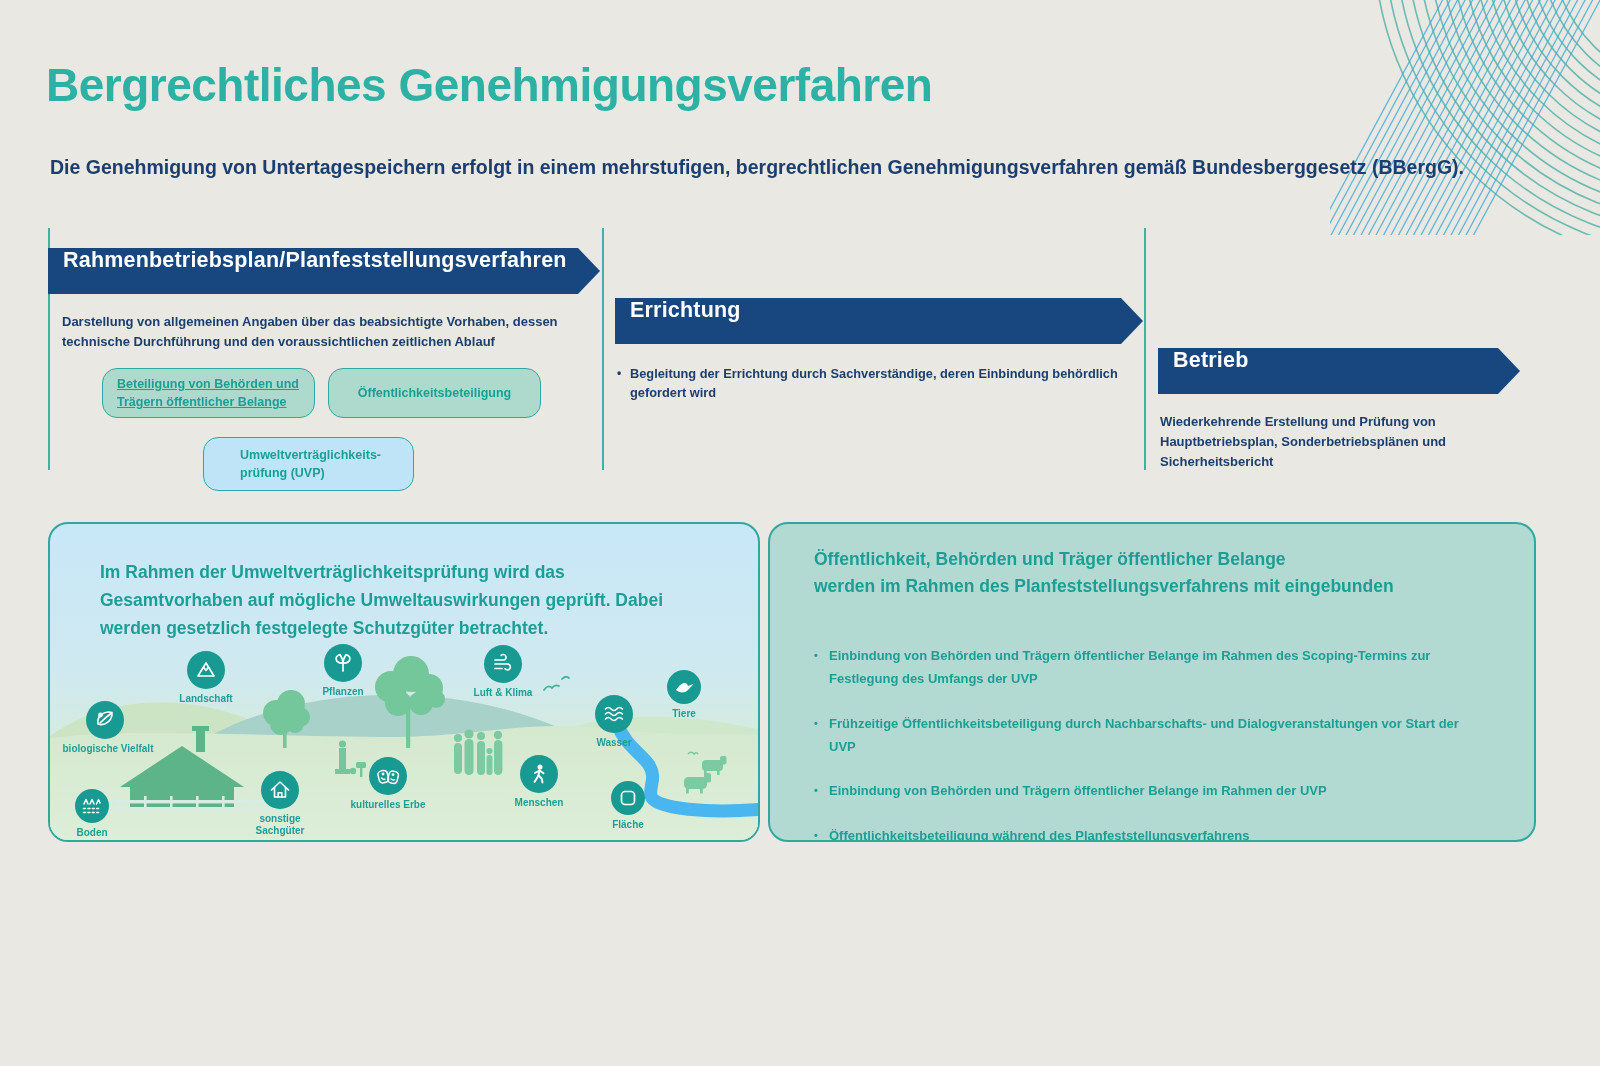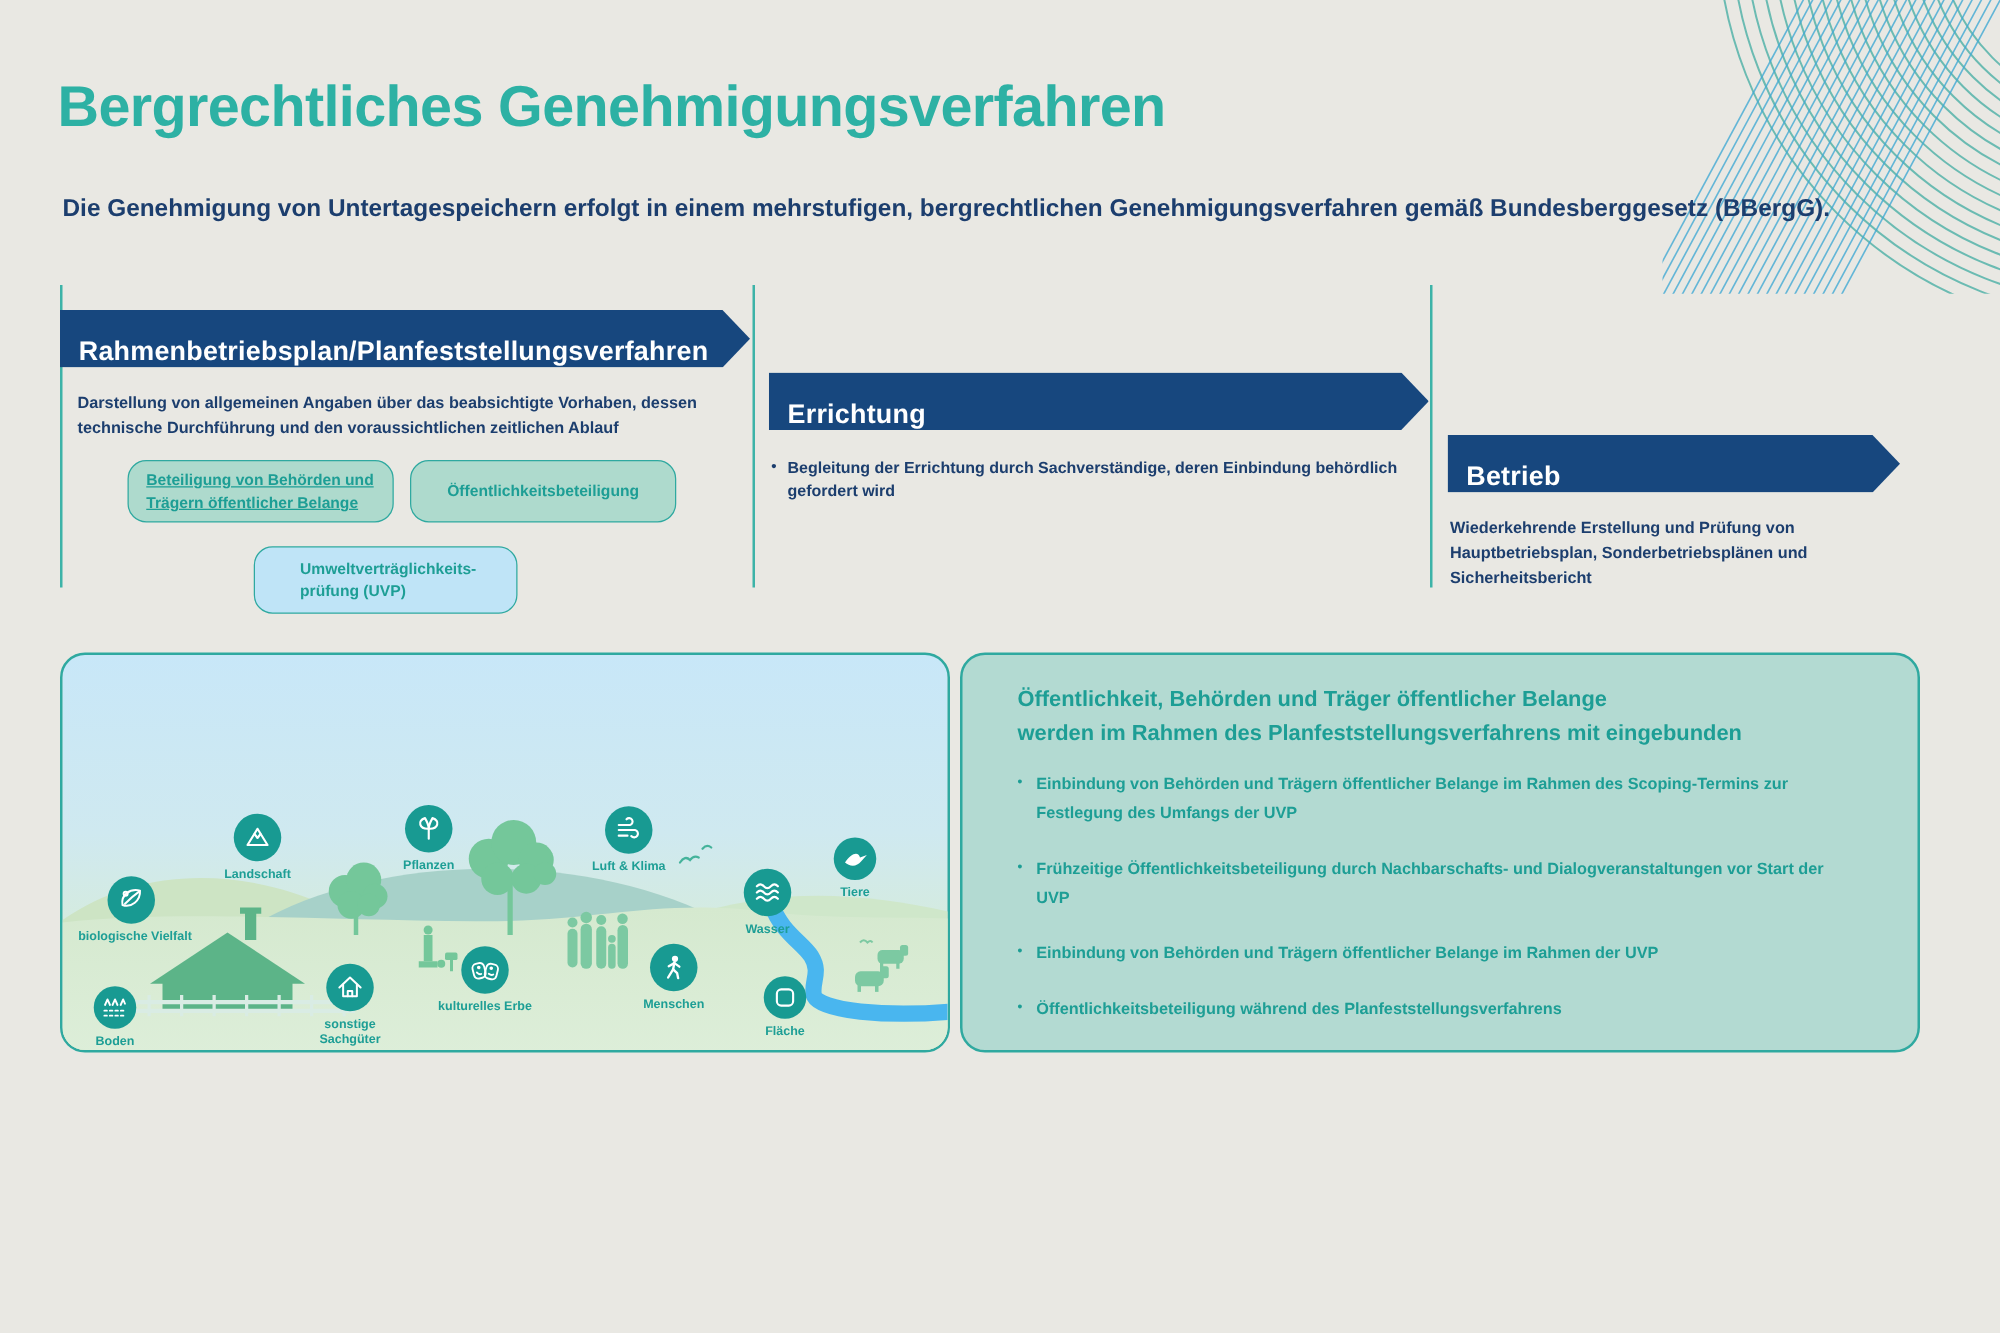--- a/index.html
+++ b/index.html
@@ -34,21 +34,21 @@
   .page-subtitle{
     left:50px;top:156px;width:1420px;
     font-size:19.5px;font-weight:700;color:var(--body-navy);
   }
   
   #deco-svg{position:absolute;top:0;right:0;width:270px;height:235px;}
   
   .vline{width:2px;top:228px;height:242px;background:var(--flow-line);}
   .banner{
     background:var(--banner-navy);
-    height:46px;display:flex;align-items:flex-end;
+    height:46px;display:flex;align-items:flex-start;
     padding-left:15px;
     clip-path:polygon(0 0, calc(100% - 22px) 0, 100% 50%, calc(100% - 22px) 100%, 0 100%);
   }
   .banner span{
     color:#fff;font-size:21.5px;font-weight:700;letter-spacing:0.2px;
     white-space:nowrap;
   }
   .stage-desc{
     font-size:13px;font-weight:700;color:var(--body-navy);line-height:1.55;
   }
@@ -87,21 +87,21 @@
   }
   #illu-svg{position:absolute;left:0;top:0;width:712px;height:320px;}
   .participation-card{
     left:768px;top:522px;width:768px;height:320px;
     background:var(--card-green);
     padding:22px 44px;
   }
   .p-heading{
     font-size:17.5px;font-weight:800;color:var(--teal-text);line-height:1.55;
   }
-  .p-bullets{margin-top:16px;display:flex;flex-direction:column;gap:22px;}
+  .p-bullets{margin-top:45px;display:flex;flex-direction:column;gap:22px;}
   .p-bullet{
     position:relative;padding-left:15px;max-width:648px;
     font-size:13px;font-weight:700;color:var(--teal-text);line-height:1.75;
   }
   .p-bullet::before{content:"•";position:absolute;left:0;top:1px;font-size:11px;}
   
   .icon-label{
     font-family:"Liberation Sans", sans-serif;
     font-size:10px;font-weight:700;
     fill:var(--teal-text);
@@ -377,20 +377,21 @@
         <text class="icon-label" x="489" y="282" text-anchor="middle">Menschen</text>
       </g>
 
       <g>
         <circle cx="578" cy="274" r="17" style="fill:var(--icon-circle)"></circle>
         <rect transform="translate(578,274)" x="-6.5" y="-6.5" width="13" height="13" rx="3.5" stroke="#fff" stroke-width="1.7" fill="none"></rect>
         <text class="icon-label" x="578" y="304" text-anchor="middle">Fläche</text>
       </g>
     </g>
   </svg>
+  <div class="abs uvp-heading">Im Rahmen der Umweltverträglichkeitsprüfung wird das Gesamtvorhaben auf mögliche Umweltauswirkungen geprüft. Dabei werden gesetzlich festgelegte Schutzgüter betrachtet.</div>
 </div>
 
 <div class="abs card participation-card">
   <div class="p-heading">Öffentlichkeit, Behörden und Träger öffentlicher Belange</div>
   <div class="p-heading">werden im Rahmen des Planfeststellungsverfahrens mit eingebunden</div>
   <div class="p-bullets">
     <div class="p-bullet">Einbindung von Behörden und Trägern öffentlicher Belange im Rahmen des Scoping-Termins zur Festlegung des Umfangs der UVP</div>
     <div class="p-bullet">Frühzeitige Öffentlichkeitsbeteiligung durch Nachbarschafts- und Dialogveranstaltungen vor Start der UVP</div>
     <div class="p-bullet">Einbindung von Behörden und Trägern öffentlicher Belange im Rahmen der UVP</div>
     <div class="p-bullet">Öffentlichkeitsbeteiligung während des Planfeststellungsverfahrens</div>

